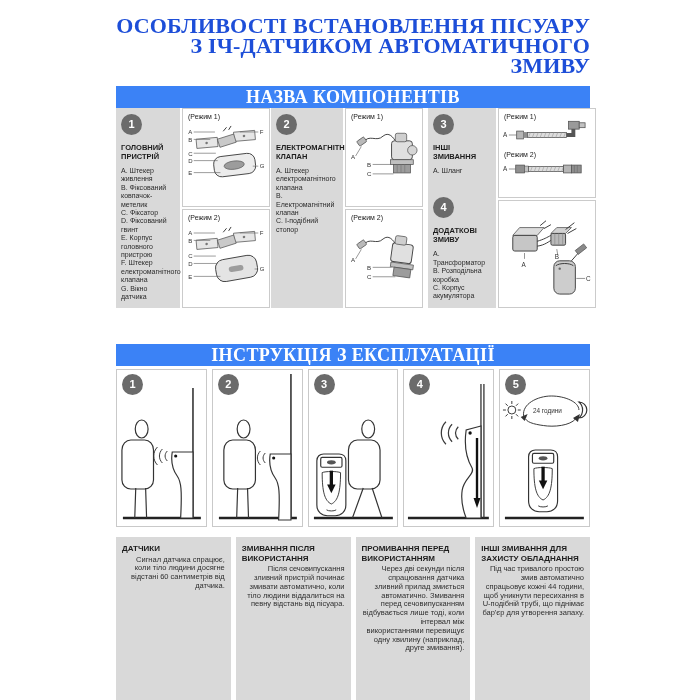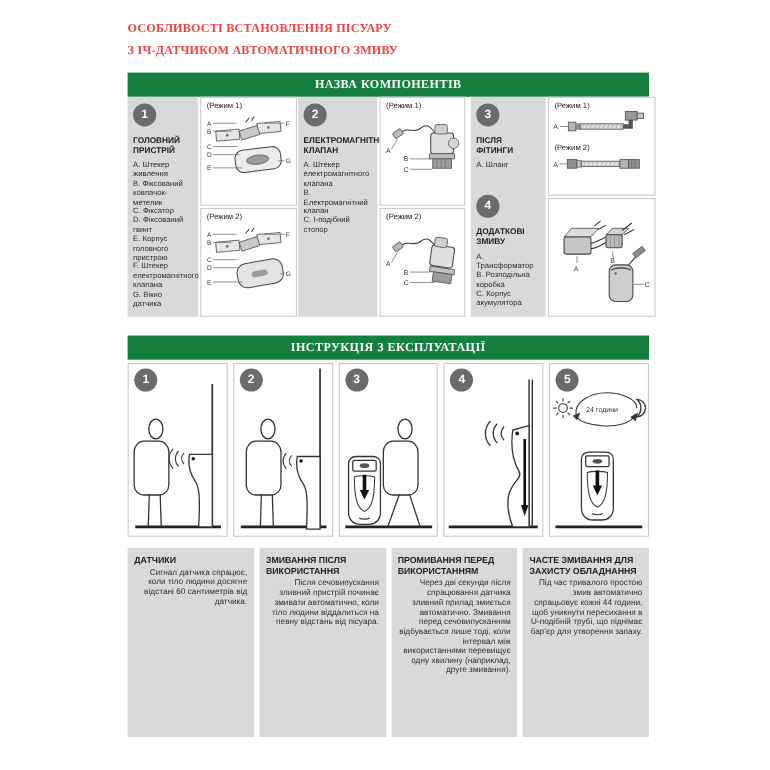--- a/index.html
+++ b/index.html
@@ -1,27 +1,27 @@
 <!DOCTYPE html>
 <html><head>
 <meta charset="utf-8">
 <style>
   html,body{margin:0;padding:0;background:#fff;}
   .page{position:relative;width:700px;height:700px;background:#ffffff;overflow:hidden;
         font-family:"Liberation Sans",sans-serif;color:#2a2a2a;}
   .content{position:absolute;left:116px;top:0;width:474px;}
 
-  .doc-title{margin:16px 0 0 0;text-align:left;font-family:"Liberation Serif",serif;
-             font-weight:bold;font-size:11px;line-height:20px;color:#ef4444;letter-spacing:.2px;}
-
-  .bar{height:22px;background:#15803d;color:#ffffff;text-align:center;
-       font-family:"Liberation Serif",serif;font-weight:bold;font-size:11px;line-height:22px;
+  .doc-title{margin:16px 0 0 0;text-align:right;font-family:"Liberation Serif",serif;
+             font-weight:bold;font-size:22px;line-height:20px;color:#1d4ed8;letter-spacing:.2px;}
+
+  .bar{height:22px;background:#3b82f6;color:#ffffff;text-align:center;
+       font-family:"Liberation Serif",serif;font-weight:bold;font-size:18px;line-height:22px;
        letter-spacing:.4px;}
   .bar.first{margin-top:10px;}
-  .bar.second{margin-top:17px;}
+  .bar.second{margin-top:36px;}
 
   
   .components{display:flex;gap:5px;height:200px;margin-top:0;}
   .comp-group{display:flex;gap:2px;}
   .g1{width:150px;} .g2{width:152px;} .g3{flex:1;}
   .comp-text{background:#d9d9d9;padding:6px 5px 4px 5px;box-sizing:border-box;}
   .g1 .comp-text{width:64px;} .g2 .comp-text{width:72px;} .g3 .comp-text{width:68px;}
   .comp-diagrams{flex:1;display:flex;flex-direction:column;gap:2px;}
   .diag-cell{background:#fff;border:1px solid #cbcbcb;position:relative;padding:3px 4px;
              box-sizing:border-box;flex:1;overflow:hidden;}
@@ -219,21 +219,21 @@
               <text x="18" y="61.5">C</text>
             </svg>
           </div>
         </div>
       </div>
 
       <div class="comp-group g3">
         <div class="comp-text">
           <div class="comp-block">
             <div class="num-circle">3</div>
-            <div class="comp-title">ПІСЛЯ ФІТИНГИ</div>
+            <div class="comp-title">ІНШІ ЗМИВАННЯ</div>
             <div class="comp-parts">
               <div>A. Шланг</div>
             </div>
           </div>
           <div class="comp-block" style="margin-top:22px;">
             <div class="num-circle">4</div>
             <div class="comp-title">ДОДАТКОВІ ЗМИВУ</div>
             <div class="comp-parts">
               <div>A. Трансформатор</div>
               <div>B. Розподільна коробка</div>
@@ -366,19 +366,19 @@
       </div>
       <div class="step-cell">
         <div class="step-title">ЗМИВАННЯ ПІСЛЯ ВИКОРИСТАННЯ</div>
         <div class="step-text">Після сечовипускання зливний пристрій починає змивати автоматично, коли тіло людини віддалиться на певну відстань від пісуара.</div>
       </div>
       <div class="step-cell">
         <div class="step-title">ПРОМИВАННЯ ПЕРЕД ВИКОРИСТАННЯМ</div>
         <div class="step-text">Через дві секунди після спрацювання датчика зливний прилад змиється автоматично. Змивання перед сечовипусканням відбувається лише тоді, коли інтервал між використаннями перевищує одну хвилину (наприклад, друге змивання).</div>
       </div>
       <div class="step-cell">
-        <div class="step-title">ЧАСТЕ ЗМИВАННЯ ДЛЯ ЗАХИСТУ ОБЛАДНАННЯ</div>
+        <div class="step-title">ІНШІ ЗМИВАННЯ ДЛЯ ЗАХИСТУ ОБЛАДНАННЯ</div>
         <div class="step-text">Під час тривалого простою змив автоматично спрацьовує кожні 44 години, щоб уникнути пересихання в U-подібній трубі, що піднімає бар'єр для утворення запаху.</div>
       </div>
     </div>
 
   </div>
 </div>
 
 </body></html>

